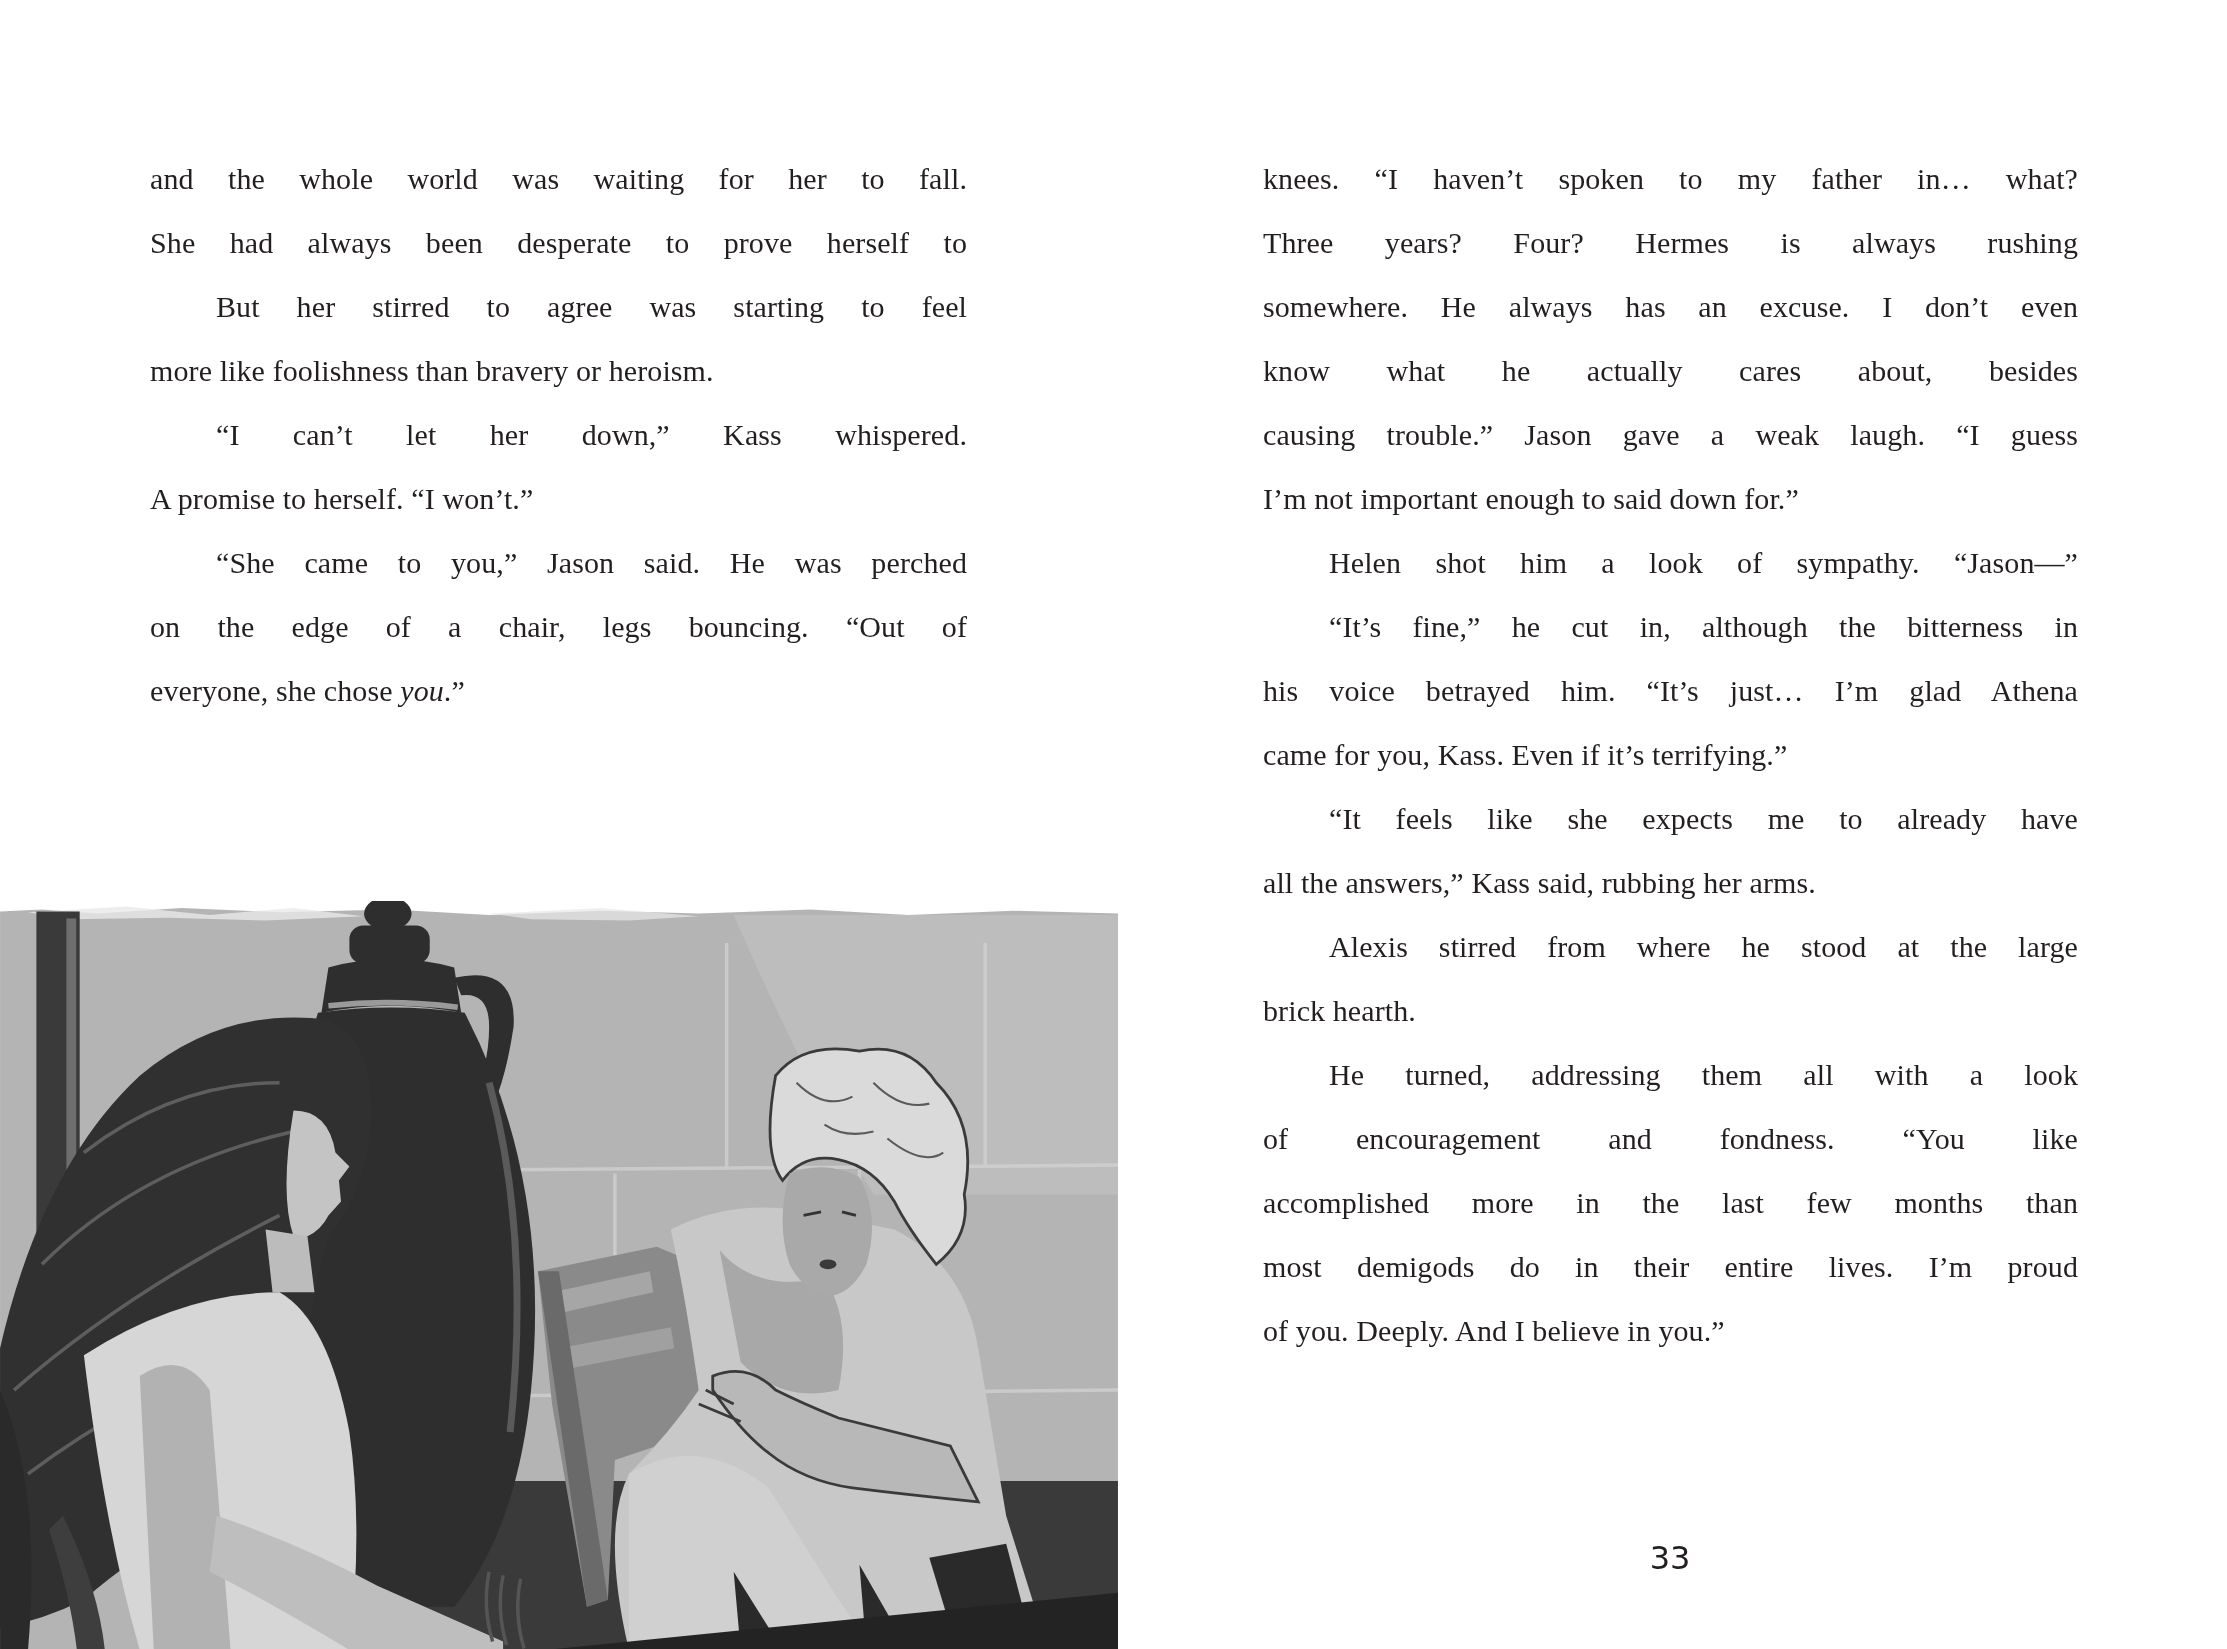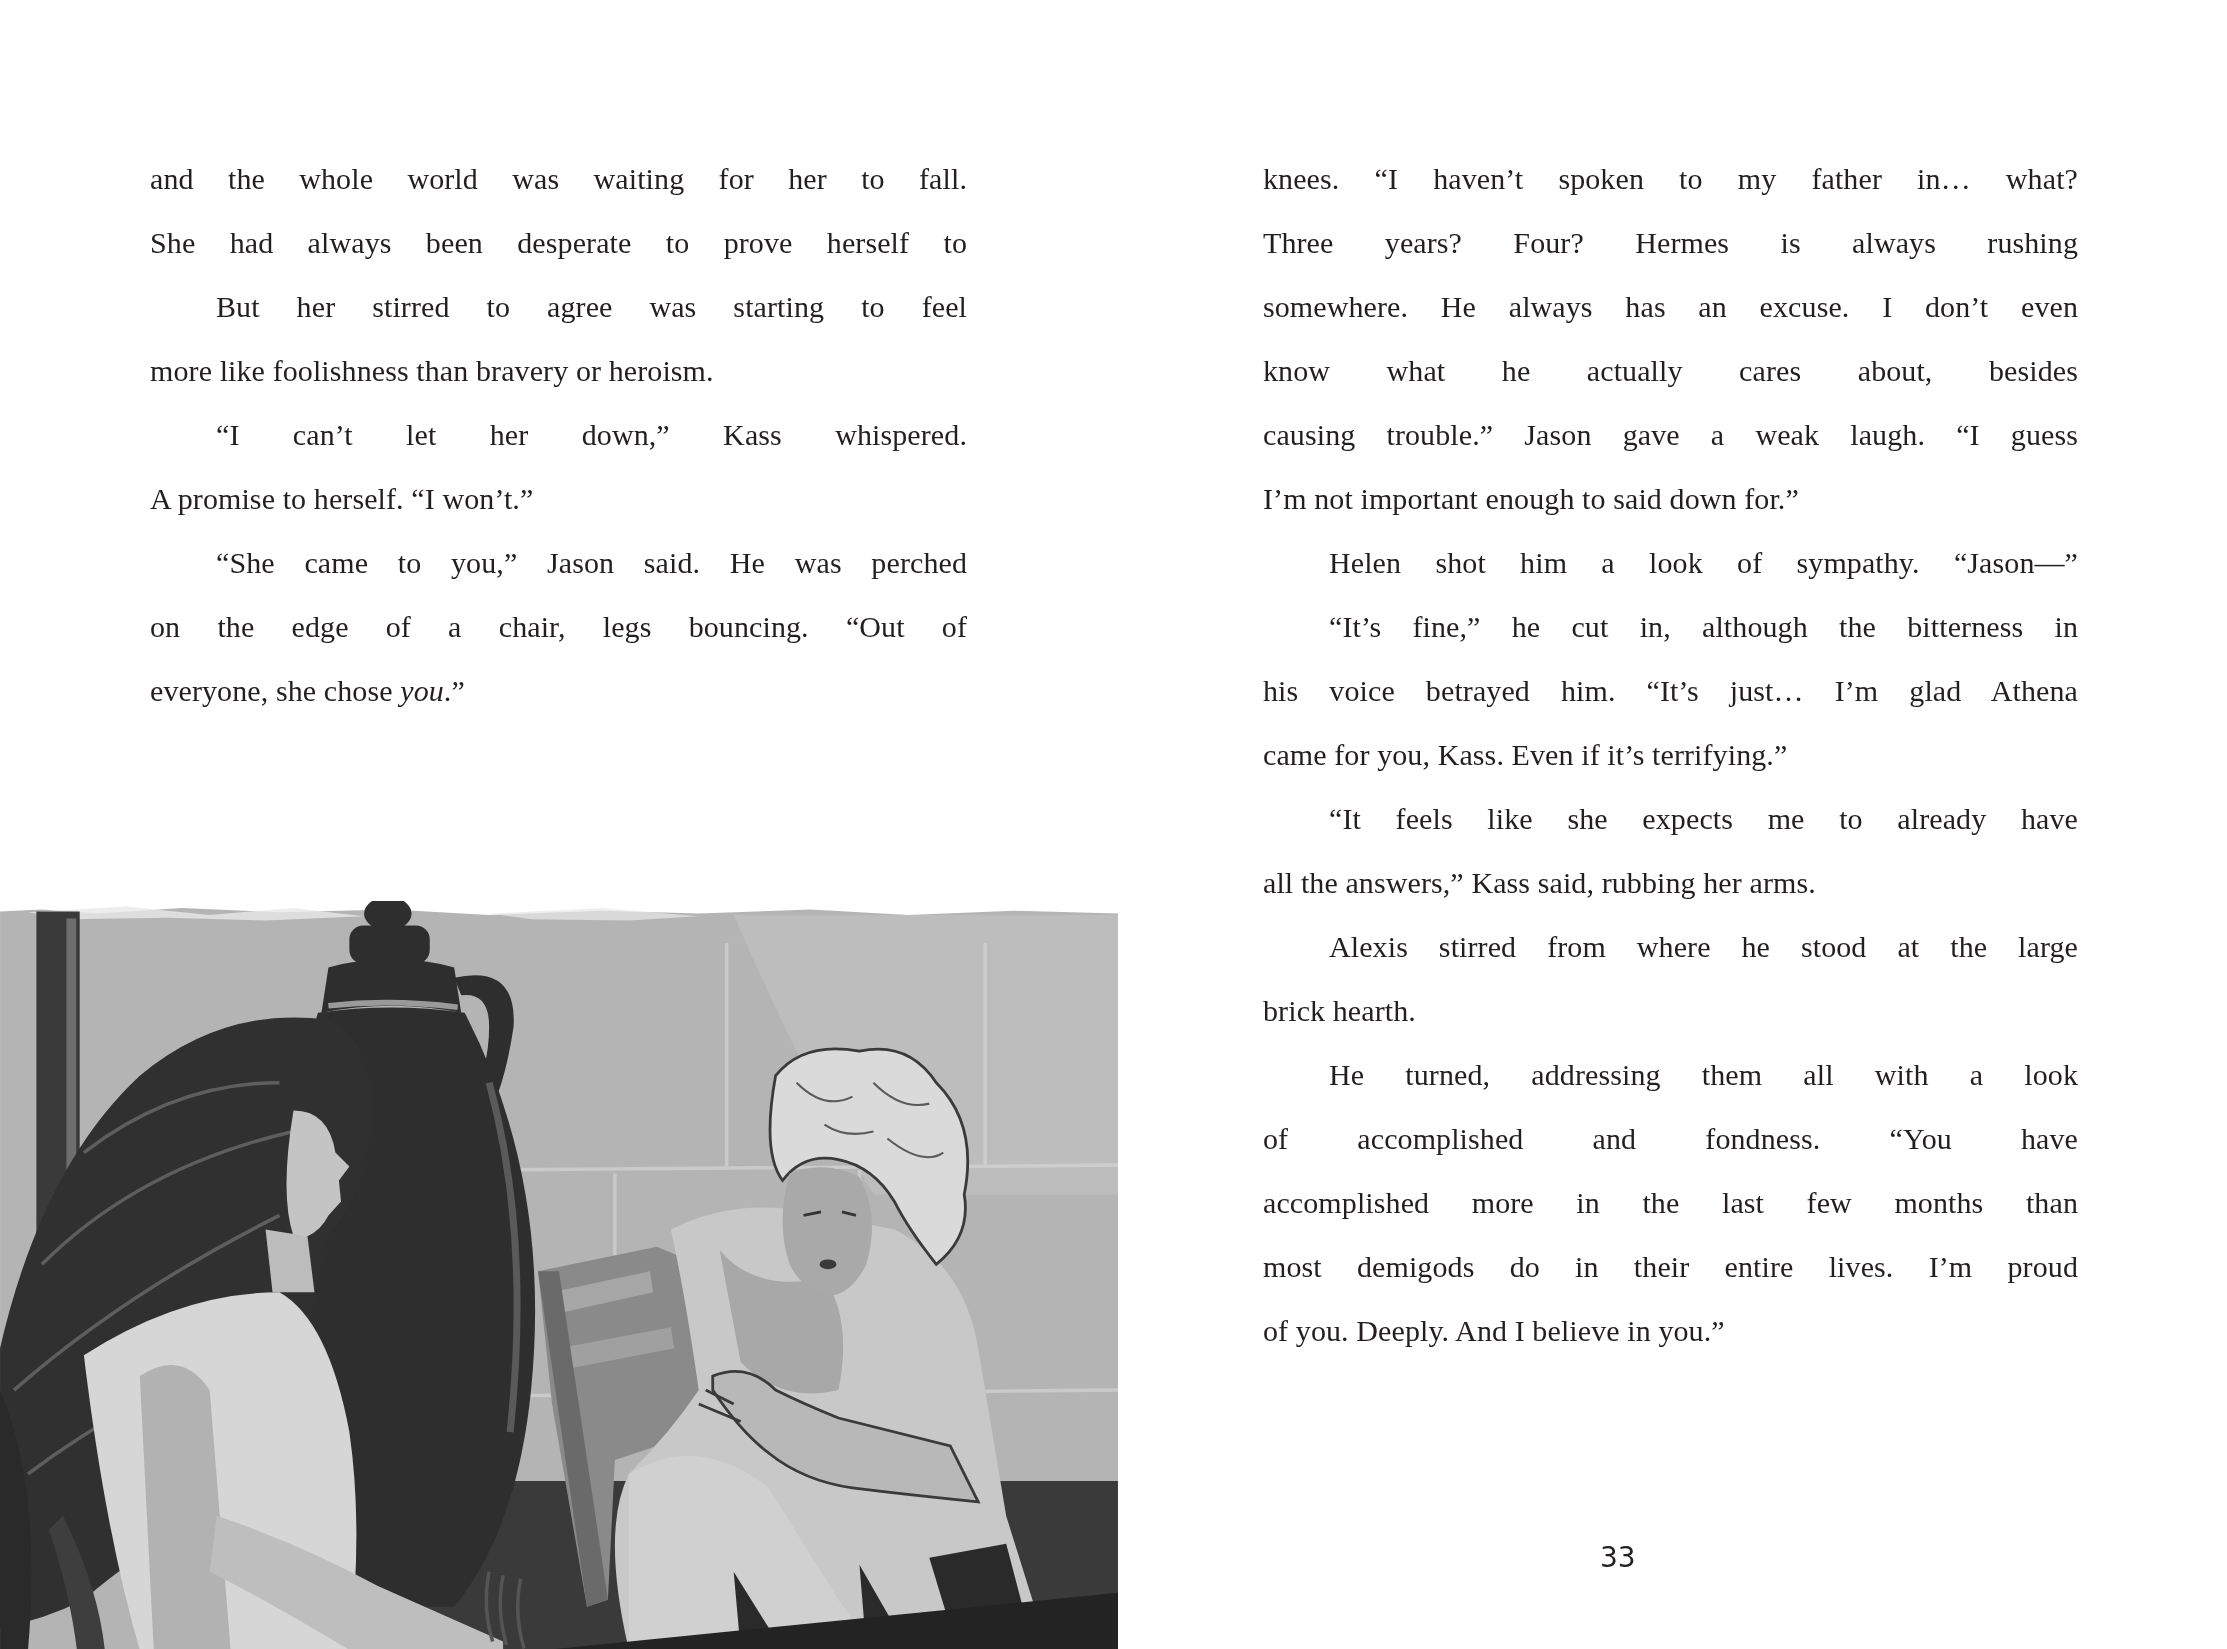--- a/index.html
+++ b/index.html
@@ -45,23 +45,23 @@
       left: 0;
       top: 901px;
       width: 1118px;
       height: 749px;
     }
     .page-number {
       position: absolute;
       left: 1600px;
       width: 140px;
       top: 1537px;
-      text-align: left;
+      text-align: center;
       font-family: "DejaVu Sans", "Liberation Sans", sans-serif;
-      font-size: 28px;
+      font-size: 32px;
       line-height: 42px;
       color: #231f20;
     }
   </style>
 </head>
 <body>
 
 <div class="column col-left">
   <span class="line">and the whole world was waiting for her to fall.</span>
   <span class="line">She had always been desperate to prove herself to</span>
@@ -83,21 +83,21 @@
   <span class="line last">I’m not important enough to said down for.”</span>
   <span class="line indent">Helen shot him a look of sympathy. “Jason—”</span>
   <span class="line indent">“It’s fine,” he cut in, although the bitterness in</span>
   <span class="line">his voice betrayed him. “It’s just… I’m glad Athena</span>
   <span class="line last">came for you, Kass. Even if it’s terrifying.”</span>
   <span class="line indent">“It feels like she expects me to already have</span>
   <span class="line last">all the answers,” Kass said, rubbing her arms.</span>
   <span class="line indent">Alexis stirred from where he stood at the large</span>
   <span class="line last">brick hearth.</span>
   <span class="line indent">He turned, addressing them all with a look</span>
-  <span class="line">of accomplished and fondness. “You have</span>
+  <span class="line">of encouragement and fondness. “You like</span>
   <span class="line">accomplished more in the last few months than</span>
   <span class="line">most demigods do in their entire lives. I’m proud</span>
   <span class="line last">of you. Deeply. And I believe in you.”</span>
 </div>
 
 <div class="illustration">
   <svg width="1118" height="749" viewBox="0 0 1600 1072" xmlns="http://www.w3.org/2000/svg">
 
     <path d="M0,15 L60,12 L140,18 L260,10 L400,16 L560,12 L700,20 L860,14 L1000,18 L1160,12 L1300,20 L1450,14 L1600,18 L1600,1072 L0,1072 Z" fill="#b4b4b4"></path>
 

